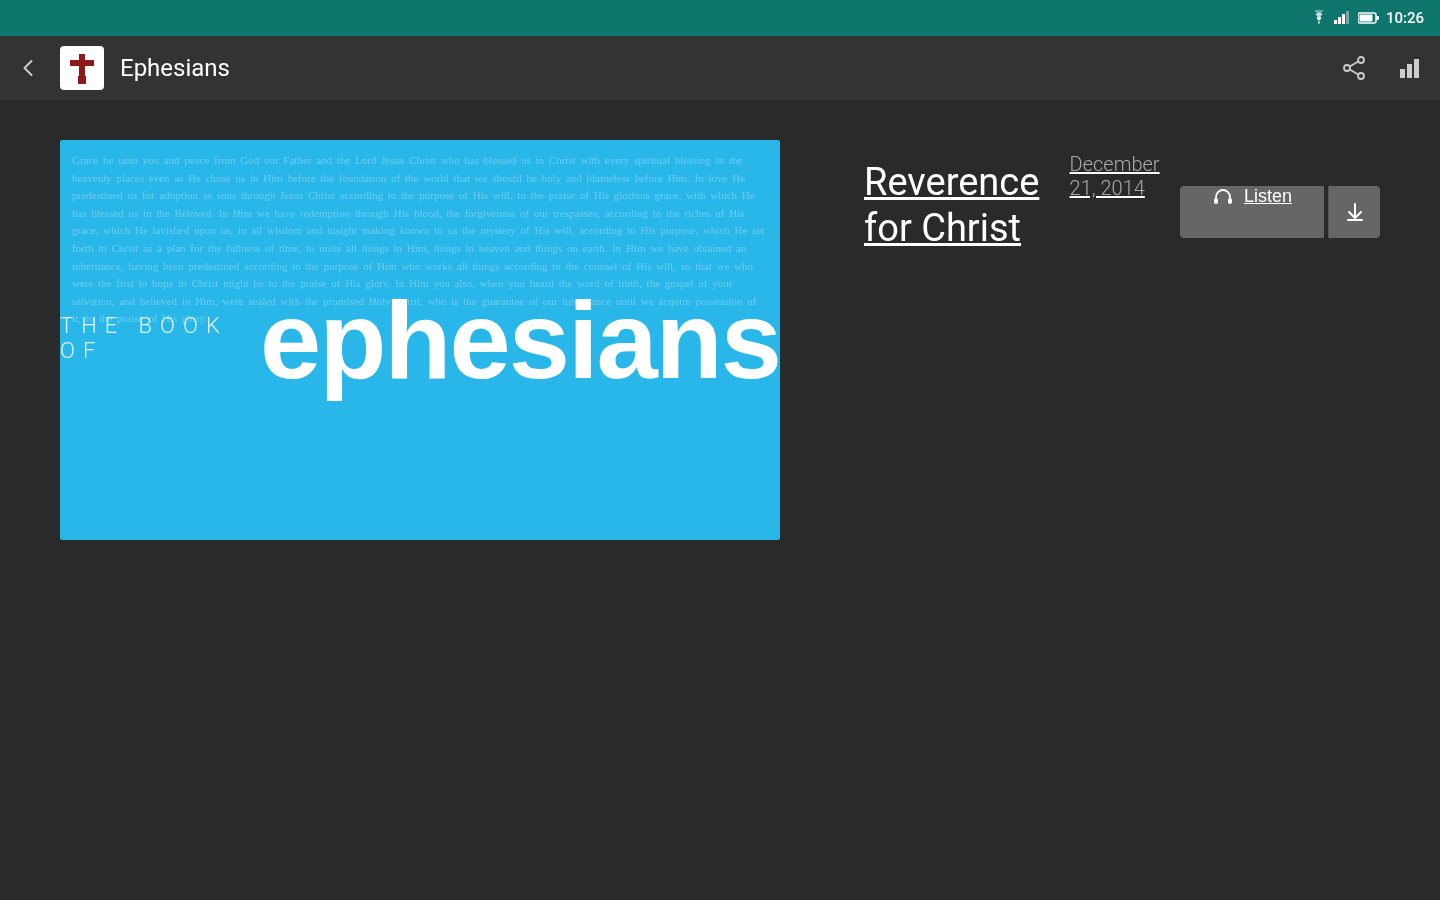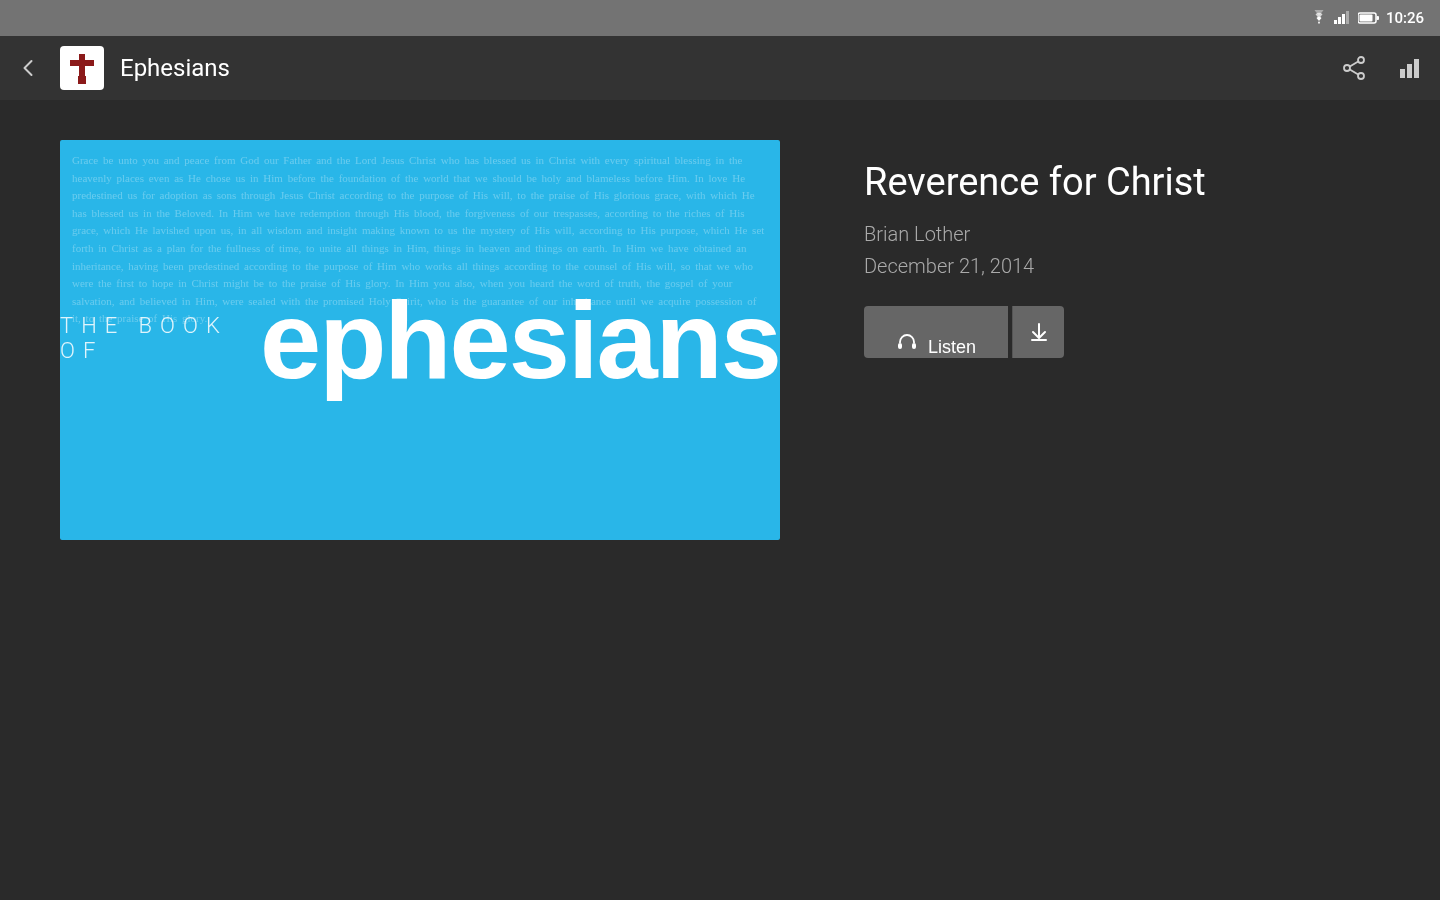--- a/index.html
+++ b/index.html
@@ -9,21 +9,21 @@
       background: #2a2a2a;
       font-family: 'Roboto', Arial, sans-serif;
       overflow: hidden;
       color: #fff;
     }
 
     
     .status-bar {
       width: 100%;
       height: 36px;
-      background: #737373;
+      background: #0f766e;
       display: flex;
       align-items: center;
       justify-content: flex-end;
       padding: 0 16px;
       gap: 8px;
     }
     .status-icons {
       display: flex;
       align-items: center;
       gap: 6px;
@@ -144,23 +144,24 @@
       text-transform: lowercase;
       letter-spacing: -2px;
       line-height: 1;
       font-family: Arial, sans-serif;
       text-shadow: none;
     }
 
     
     .right-panel {
       display: flex;
-      flex-direction: column;
+      flex-direction: row;
       gap: 16px;
       padding-top: 20px;
+      text-decoration: underline;
     }
     .sermon-title {
       font-size: 38px;
       color: #fff;
       font-weight: 400;
       line-height: 1.2;
     }
     .sermon-author {
       font-size: 20px;
       color: #aaa;
@@ -181,21 +182,21 @@
     .listen-button {
       background: #666;
       border: none;
       border-radius: 4px 0 0 4px;
       padding: 0 32px;
       height: 52px;
       color: #fff;
       font-size: 18px;
       cursor: pointer;
       display: flex;
-      align-items: flex-end;
+      align-items: flex-start;
       gap: 10px;
     }
     .headphone-icon {
       font-size: 20px;
     }
     .download-button {
       background: #666;
       border: none;
       border-radius: 0 4px 4px 0;
       width: 52px;
@@ -284,21 +285,20 @@
   <div class="book-cover">
     <div class="book-cover-bg-text">Grace be unto you and peace from God our Father and the Lord Jesus Christ who has blessed us in Christ with every spiritual blessing in the heavenly places even as He chose us in Him before the foundation of the world that we should be holy and blameless before Him. In love He predestined us for adoption as sons through Jesus Christ according to the purpose of His will, to the praise of His glorious grace, with which He has blessed us in the Beloved. In Him we have redemption through His blood, the forgiveness of our trespasses, according to the riches of His grace, which He lavished upon us, in all wisdom and insight making known to us the mystery of His will, according to His purpose, which He set forth in Christ as a plan for the fullness of time, to unite all things in Him, things in heaven and things on earth. In Him we have obtained an inheritance, having been predestined according to the purpose of Him who works all things according to the counsel of His will, so that we who were the first to hope in Christ might be to the praise of His glory. In Him you also, when you heard the word of truth, the gospel of your salvation, and believed in Him, were sealed with the promised Holy Spirit, who is the guarantee of our inheritance until we acquire possession of it, to the praise of His glory.</div>
     <div class="book-cover-content">
       <div class="book-of-label">THE BOOK OF</div>
       <div class="book-title-large">ephesians</div>
     </div>
   </div>
 
   <div class="right-panel">
     <div class="sermon-title">Reverence for Christ</div>
-    <div class="sermon-author">Brian Lother</div>
     <div class="sermon-date">December 21, 2014</div>
     <div class="action-row">
       <button class="listen-button">
         <span class="headphone-icon">
           <svg width="22" height="22" viewBox="0 0 22 22" fill="none">
             <path d="M4 12v-1a7 7 0 0114 0v1" stroke="white" stroke-width="1.8" fill="none"></path>
             <rect x="2" y="12" width="4" height="6" rx="2" fill="white"></rect>
             <rect x="16" y="12" width="4" height="6" rx="2" fill="white"></rect>
           </svg>
         </span>

